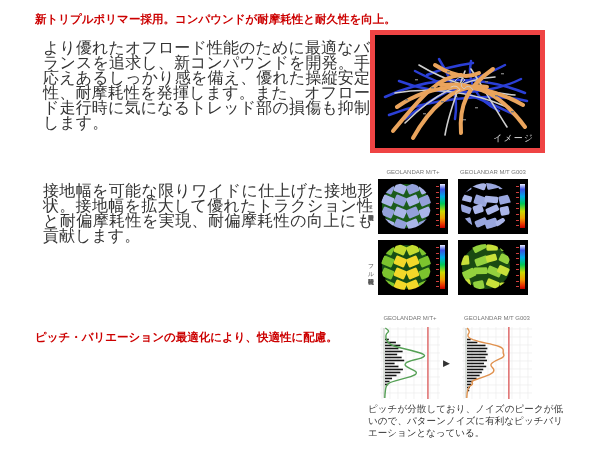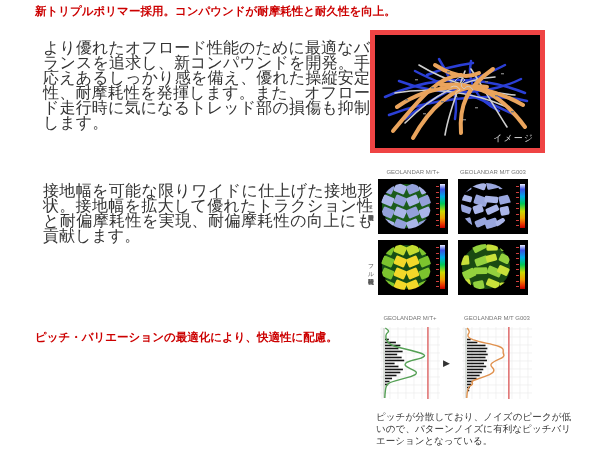--- a/index.html
+++ b/index.html
@@ -1,20 +1,20 @@
 <!DOCTYPE html>
 <html><head>
 <meta charset="utf-8">
 <style>
   html,body{margin:0;padding:0;}
   .page{position:relative;width:600px;height:450px;background:#fff;overflow:hidden;
         font-family:"Liberation Sans","DejaVu Sans",sans-serif;border-bottom:1px solid #eee;}
   .h{position:absolute;margin:0;font-size:11.5px;font-weight:bold;color:#cc0000;white-space:nowrap;}
   .b{position:absolute;margin:8px;font-size:16px;line-height:15px;color:#333;text-align:justify;}
-  .h1{left:35px;top:4px;} .p1{left:35px;top:32px;width:327px;}
+  .h1{left:35px;top:12px;} .p1{left:35px;top:32px;width:327px;}
   .h2{left:35px;top:154px;} .p2{left:35px;top:175px;width:330px;}
   .h3{left:35px;top:302px;margin-top:28px;} .p3{left:35px;top:322px;width:330px;}
   .polymer{position:absolute;left:370px;top:30px;width:165px;height:113px;background:#000;
            border:5px solid #ef4444;}
   .imglabel{position:absolute;right:6px;bottom:3px;font-size:9px;color:#ddd;letter-spacing:1px;}
   .colhdr{position:absolute;font-size:6px;color:#777;transform:translateX(-50%);white-space:nowrap;}
   .ch1{left:413px;top:169px;} .ch2{left:493px;top:169px;}
   .rowlbl{position:absolute;left:366px;width:10px;height:54px;writing-mode:vertical-rl;
           text-orientation:upright;font-size:6px;line-height:10px;color:#555;text-align:center;}
   .rl1{top:180px;} .rl2{top:240px;}
@@ -25,21 +25,21 @@
   .grad{position:absolute;right:3px;top:5px;width:5px;height:44px;
         background:linear-gradient(to bottom,#e8ecff 0%,#3a50e0 12%,#00a8e8 28%,#00c855 45%,
         #cada00 62%,#f0a000 78%,#e83000 92%,#c00000 100%);}
   .ticks{position:absolute;right:9px;top:7px;width:3px;height:40px;
         background:repeating-linear-gradient(to bottom,#d04040 0 1px,transparent 1px 5.6px);}
   .ctitle{position:absolute;font-size:6px;color:#777;transform:translateX(-50%);white-space:nowrap;}
   .ct1{left:410px;top:315px;} .ct2{left:497px;top:315px;}
   .chartbox{position:absolute;background:#fff;}
   .cb1{left:378px;top:325px;} .cb2{left:460px;top:325px;}
   .arrow{position:absolute;left:443px;top:358px;font-size:9px;color:#333;}
-  .caption{position:absolute;left:368px;top:403px;width:195px;margin:8px;
+  .caption{position:absolute;left:368px;top:403px;width:195px;margin:0;
            font-size:9.5px;line-height:12px;color:#333;text-align:justify;}
 </style>
 </head>
 <body>
 
 <div class="page">
 
   <h2 class="h h1">新トリプルポリマー採用。コンパウンドが耐摩耗性と耐久性を向上。</h2>
   <p class="b p1">より優れたオフロード性能のために最適なバランスを追求し、新コンパウンドを開発。手応えあるしっかり感を備え、優れた操縦安定性、耐摩耗性を発揮します。また、オフロード走行時に気になるトレッド部の損傷も抑制します。</p>
 

